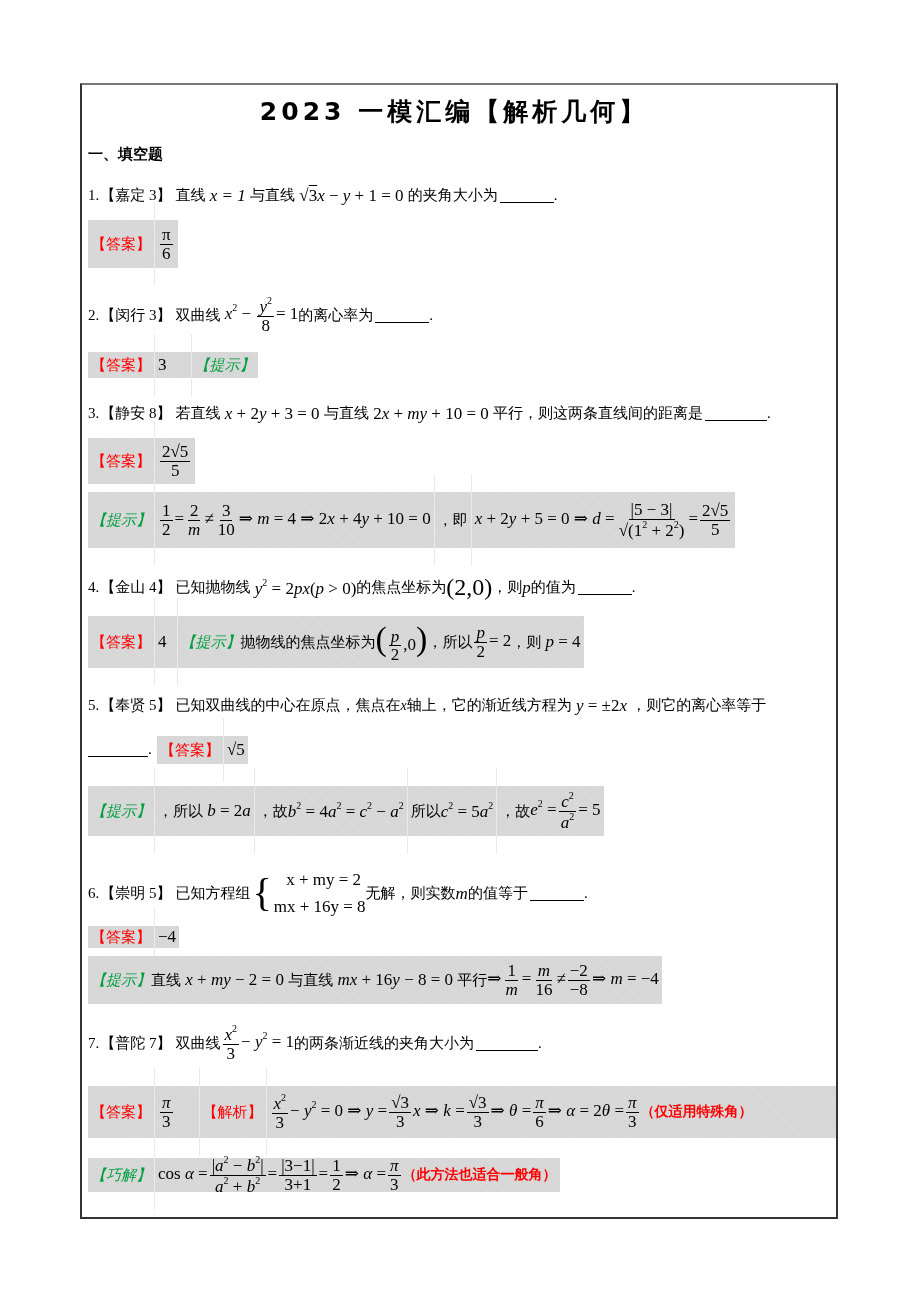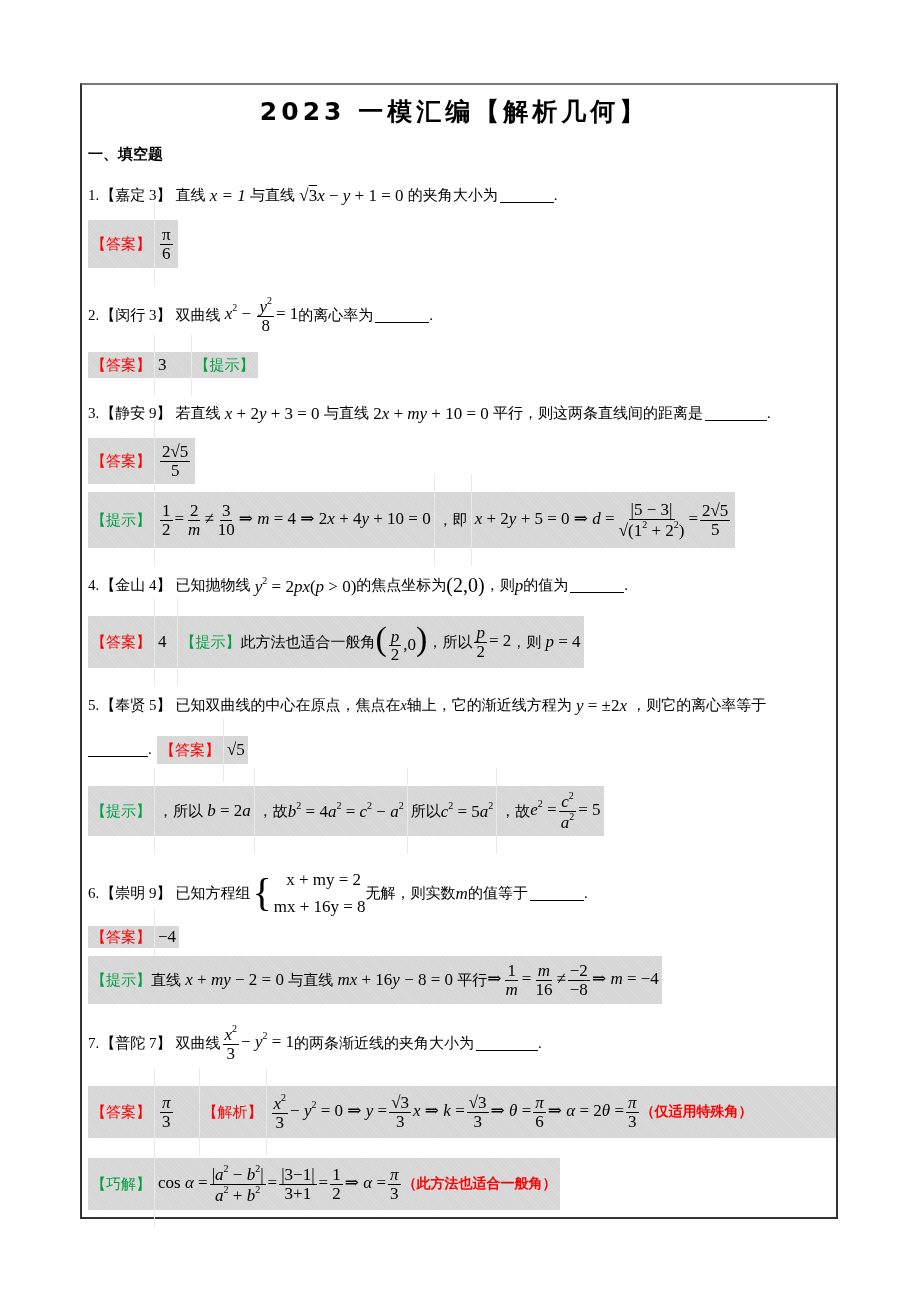--- a/index.html
+++ b/index.html
@@ -23,21 +23,21 @@
   .m { font-style:italic; font-family:"Liberation Serif","DejaVu Serif",serif; font-size:17px; }
   .mr { font-family:"Liberation Serif","DejaVu Serif",serif; font-size:17px; }
   .blank { display:inline-block; border-bottom:1px solid #000; width:54px; height:14px; margin-left:2px; }
   .box {
     position:absolute; left:88px; background:#d6d6d6; display:flex; align-items:center; font-size:15px; white-space:nowrap;
     background-image:repeating-linear-gradient(45deg, rgba(255,255,255,0.12) 0 1px, transparent 1px 3px);
   }
   .seg { display:flex; align-items:center; height:100%; padding:18px 3px; border-right:1px solid #eaeaea;justify-content:center; }
   .seg:last-child { border-right:none; }
   .red { color:#ff0000; }
-  .green { color:#00a040; }
+  .green { color:#00a040;font-style:italic; }
   .redb { color:#ff0000; font-weight:bold; font-family:Liberation Serif, serif; font-size:14px; }
   .frac { display:inline-flex; flex-direction:column; align-items:center; vertical-align:middle; margin:0 2px; font-size:17px; line-height:1.05; }
   .frac .n { border-bottom:1px solid #000; padding:0 2px; }
   .frac .d { padding:0 2px; }
   sup { font-size:10px; vertical-align:8px; }
   .brace { font-size:40px; line-height:0.8; font-weight:lighter; margin:0 2px; }
 </style>
 </head>
 <body>
 
@@ -86,21 +86,21 @@
   <div class="seg" style="padding-right:24px;">
       <span class="mr">3</span>
     </div>
   <div class="seg">
       <span class="green">【提示】</span>
     </div>
 </div>
 
 <div class="q" style="top:405px;">
   <span class="num">3.</span>
-  <span class="tag">【静安 9】</span>
+  <span class="tag">【静安 8】</span>
   <span>若直线</span>
   <span class="mr">&nbsp;<i>x</i> + 2<i>y</i> + 3 = 0&nbsp;</span>
   <span>与直线</span>
   <span class="mr">&nbsp;2<i>x</i> + <i>my</i> + 10 = 0&nbsp;</span>
   <span>平行，则这两条直线间的距离是</span>
   <span class="blank" style="width:62px;"></span>.
 </div>
 <div class="box" style="top:438px; height:46px;">
   <div class="seg">
       <span class="red">【答案】</span>
@@ -141,36 +141,36 @@
         </span></span>
     </div>
 </div>
 
 <div class="q" style="top:575px;">
   <span class="num">4.</span>
   <span class="tag">【金山 4】</span>
   <span>已知抛物线</span>
   <span class="mr">&nbsp;<i>y</i><sup>2</sup> = 2<i>px</i>(<i>p</i> &gt; 0)</span>
   <span>的焦点坐标为</span>
-  <span class="mr" style="font-size:20px;">(2,0)</span>
+  <span class="mr" style="font-size:24px;">(2,0)</span>
   <span>，则</span>
   <span class="m">p</span>
   <span>的值为</span>
   <span class="blank"></span>.
 </div>
 <div class="box" style="top:616px; height:52px;">
   <div class="seg">
       <span class="red">【答案】</span>
     </div>
   <div class="seg" style="padding-right:10px;">
       <span class="mr">4</span>
     </div>
   <div class="seg">
       <span class="green">【提示】</span>
-    <span>此方法也适合一般角</span>
+    <span>抛物线的焦点坐标为</span>
     <span class="mr"><span style="font-size:34px;font-weight:lighter;">(</span><span class="frac">
           <span class="n"><i>p</i></span>
           <span class="d">2</span>
         </span>,0<span style="font-size:34px;font-weight:lighter;">)</span></span>
     <span>，所以</span>
     <span class="mr"><span class="frac">
           <span class="n"><i>p</i></span>
           <span class="d">2</span>
         </span>= 2</span>
     <span>，则</span>
@@ -218,21 +218,21 @@
       <span>，故</span>
       <span class="mr"><i>e</i><sup>2</sup> =<span class="frac">
           <span class="n"><i>c</i><sup>2</sup></span>
           <span class="d"><i>a</i><sup>2</sup></span>
         </span>= 5</span>
     </div>
 </div>
 
 <div class="q" style="top:866px;">
   <span class="num">6.</span>
-  <span class="tag">【崇明 9】</span>
+  <span class="tag">【崇明 5】</span>
   <span>已知方程组</span>
   <span class="brace">{</span>
   <span style="display:inline-flex;flex-direction:column;line-height:1.6;align-items:center;" class="mr">
     <span style="padding-left:8px;">x + my = 2</span>
     <span>mx + 16y = 8</span>
   </span>
   <span>无解，则实数</span>
   <span class="m">m</span>
   <span>的值等于</span>
   <span class="blank"></span>.
@@ -303,21 +303,21 @@
         </span>⇒ <i>θ</i> =<span class="frac">
           <span class="n"><i>π</i></span>
           <span class="d">6</span>
         </span>⇒ <i>α</i> = 2<i>θ</i> =<span class="frac">
           <span class="n"><i>π</i></span>
           <span class="d">3</span>
         </span></span>
     <span class="redb">（仅适用特殊角）</span>
   </div>
 </div>
-<div class="box" style="top:1158px; height:52px;">
+<div class="box" style="top:1158px; height:34px;">
   <div class="seg">
       <span class="green">【巧解】</span>
     </div>
   <div class="seg">
       <span class="mr">cos <i>α</i> =<span class="frac">
           <span class="n">|<i>a</i><sup>2</sup> − <i>b</i><sup>2</sup>|</span>
           <span class="d"><i>a</i><sup>2</sup> + <i>b</i><sup>2</sup></span>
         </span>=<span class="frac">
           <span class="n">|3−1|</span>
           <span class="d">3+1</span>

